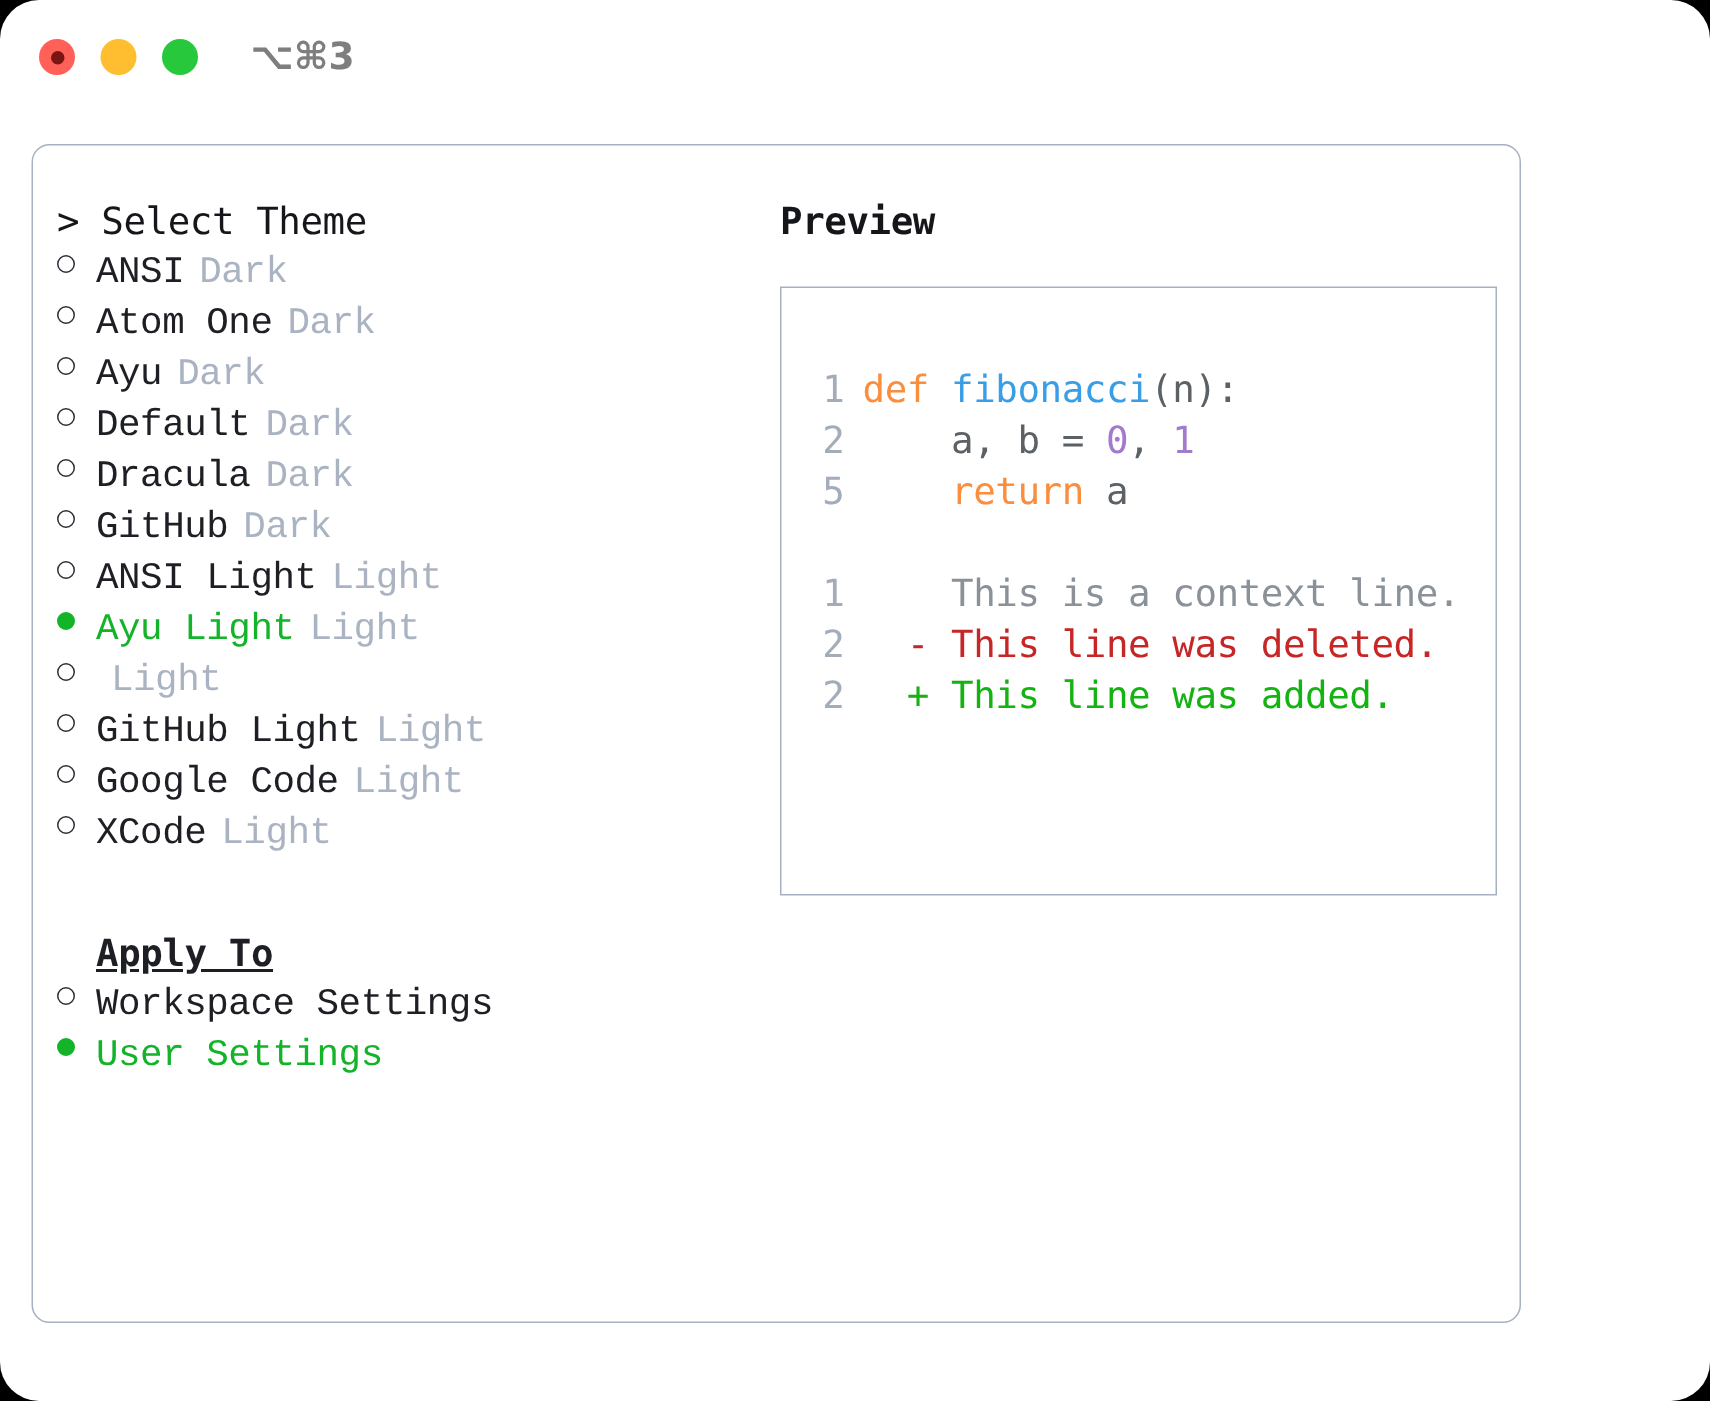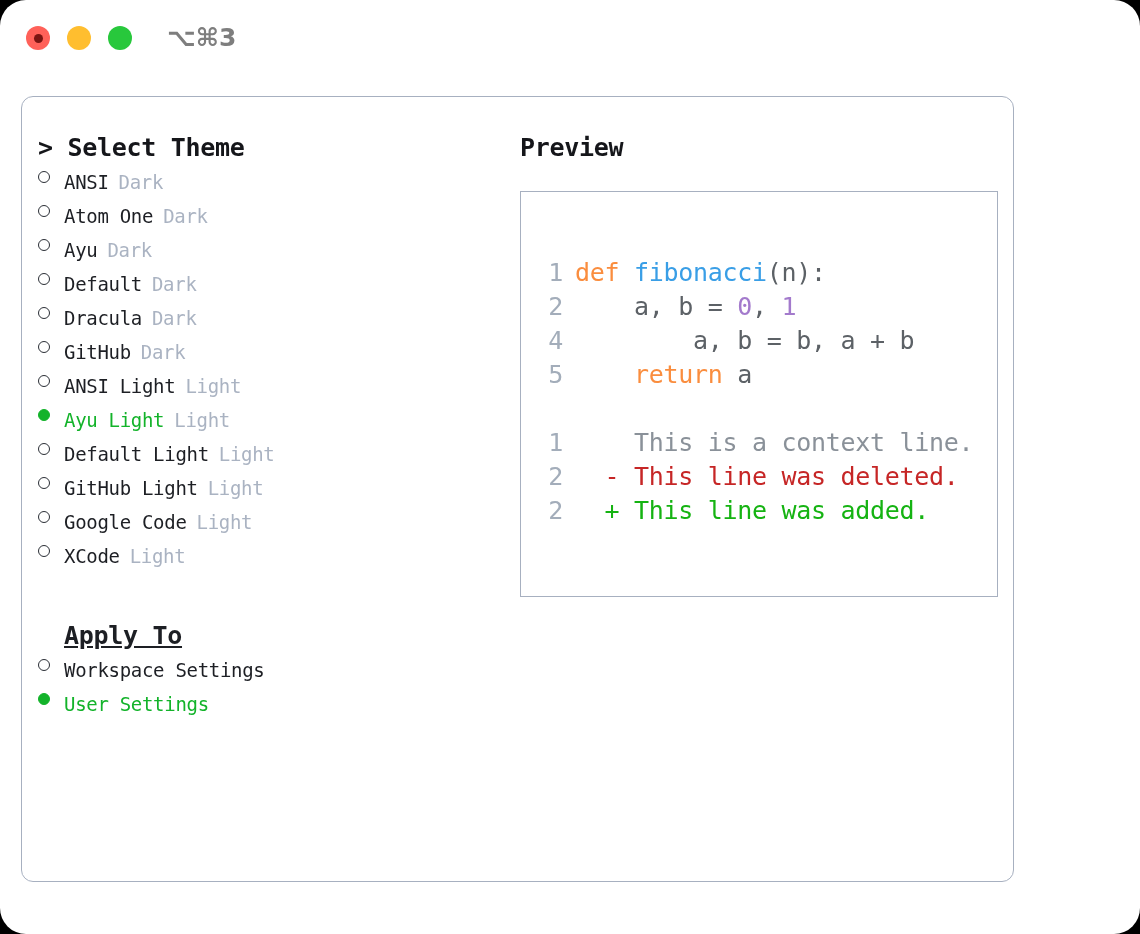--- a/index.html
+++ b/index.html
@@ -90,35 +90,36 @@
   .col-right {
     position: absolute;
     left: 498px;
     top: 34px;
     width: 500px;
   }
 
   
   .section-title {
     font-size: 25px;
-    font-weight: bold;
+    font-weight: normal;
     color: #15161a;
     line-height: 34px;
     white-space: pre;
     letter-spacing: -0.3px;
   }
   .section-title.plain { color: #1d1f24; font-weight: bold; }
 
   .row {
     display: flex;
     align-items: baseline;
     line-height: 34px;
-    font-size: 19px;
+    font-size: 25px;
     white-space: pre;
     letter-spacing: -0.3px;
+    font-family: Liberation Mono, monospace;
   }
   .bullet {
     width: 26px;
     flex: 0 0 26px;
     position: relative;
     display: inline-block;
   }
   .bullet .circle {
     position: absolute;
     left: 0;
@@ -165,21 +166,21 @@
     line-height: 34px;
     letter-spacing: -0.3px;
   }
   .preview-box {
     margin-top: 26px;
     width: 478px;
     height: 406px;
     border: 1.6px solid #a7b0c0;
     box-sizing: border-box;
     background: #ffffff;
-    padding: 64px 0 0 18px;
+    padding: 51px 0 0 18px;
   }
   .code-line {
     font-size: 25px;
     line-height: 34px;
     white-space: pre;
     letter-spacing: -0.3px;
   }
   .lineno {
     color: #a3adba;
     display: inline-block;
@@ -220,21 +221,21 @@
 
       <div id="theme-list">
           <div class="row"><span class="bullet"><span class="circle"></span></span><span class="label">ANSI</span><span class="tag">Dark</span></div>
           <div class="row"><span class="bullet"><span class="circle"></span></span><span class="label">Atom One</span><span class="tag">Dark</span></div>
           <div class="row"><span class="bullet"><span class="circle"></span></span><span class="label">Ayu</span><span class="tag">Dark</span></div>
           <div class="row"><span class="bullet"><span class="circle"></span></span><span class="label">Default</span><span class="tag">Dark</span></div>
           <div class="row"><span class="bullet"><span class="circle"></span></span><span class="label">Dracula</span><span class="tag">Dark</span></div>
           <div class="row"><span class="bullet"><span class="circle"></span></span><span class="label">GitHub</span><span class="tag">Dark</span></div>
           <div class="row"><span class="bullet"><span class="circle"></span></span><span class="label">ANSI Light</span><span class="tag">Light</span></div>
           <div class="row selected"><span class="bullet"><span class="circle"></span></span><span class="label">Ayu Light</span><span class="tag">Light</span></div>
-          <div class="row"><span class="bullet"><span class="circle"></span></span><span class="label">Default Light</span><span class="tag">Light</span></div>
+          <div class="row"><span class="bullet"><span class="circle"></span></span><span class="tag">Light</span></div>
           <div class="row"><span class="bullet"><span class="circle"></span></span><span class="label">GitHub Light</span><span class="tag">Light</span></div>
           <div class="row"><span class="bullet"><span class="circle"></span></span><span class="label">Google Code</span><span class="tag">Light</span></div>
           <div class="row"><span class="bullet"><span class="circle"></span></span><span class="label">XCode</span><span class="tag">Light</span></div>
         </div>
 
       <div class="spacer-lg"></div>
 
       <div class="section-title plain indent-title">Apply To</div>
 
       <div id="apply-to-list">
@@ -245,21 +246,20 @@
       <div class="spacer-md"></div>
 
     </div>
 
     <div class="col-right">
       <div class="preview-title">Preview</div>
       <div class="preview-box">
         <div id="code-sample">
             <div class="code-line"><span class="lineno">1</span><span class="tok-kw">def </span><span class="tok-fn">fibonacci</span><span class="tok-txt">(n):</span></div>
             <div class="code-line"><span class="lineno">2</span><span class="tok-txt">    a, b = </span><span class="tok-num">0</span><span class="tok-txt">, </span><span class="tok-num">1</span></div>
-            <div class="code-line"><span class="lineno">4</span><span class="tok-txt">        a, b = b, a + b</span></div>
             <div class="code-line"><span class="lineno">5</span><span class="tok-txt">    </span><span class="tok-kw">return</span><span class="tok-txt"> a</span></div>
           </div>
         <div class="blank-line"></div>
         <div id="diff-sample">
             <div class="code-line"><span class="lineno">1</span><span class="tok-ctx">    This is a context line.</span></div>
             <div class="code-line"><span class="lineno">2</span><span class="tok-del">  - This line was deleted.</span></div>
             <div class="code-line"><span class="lineno">2</span><span class="tok-add">  + This line was added.</span></div>
           </div>
       </div>
     </div>

